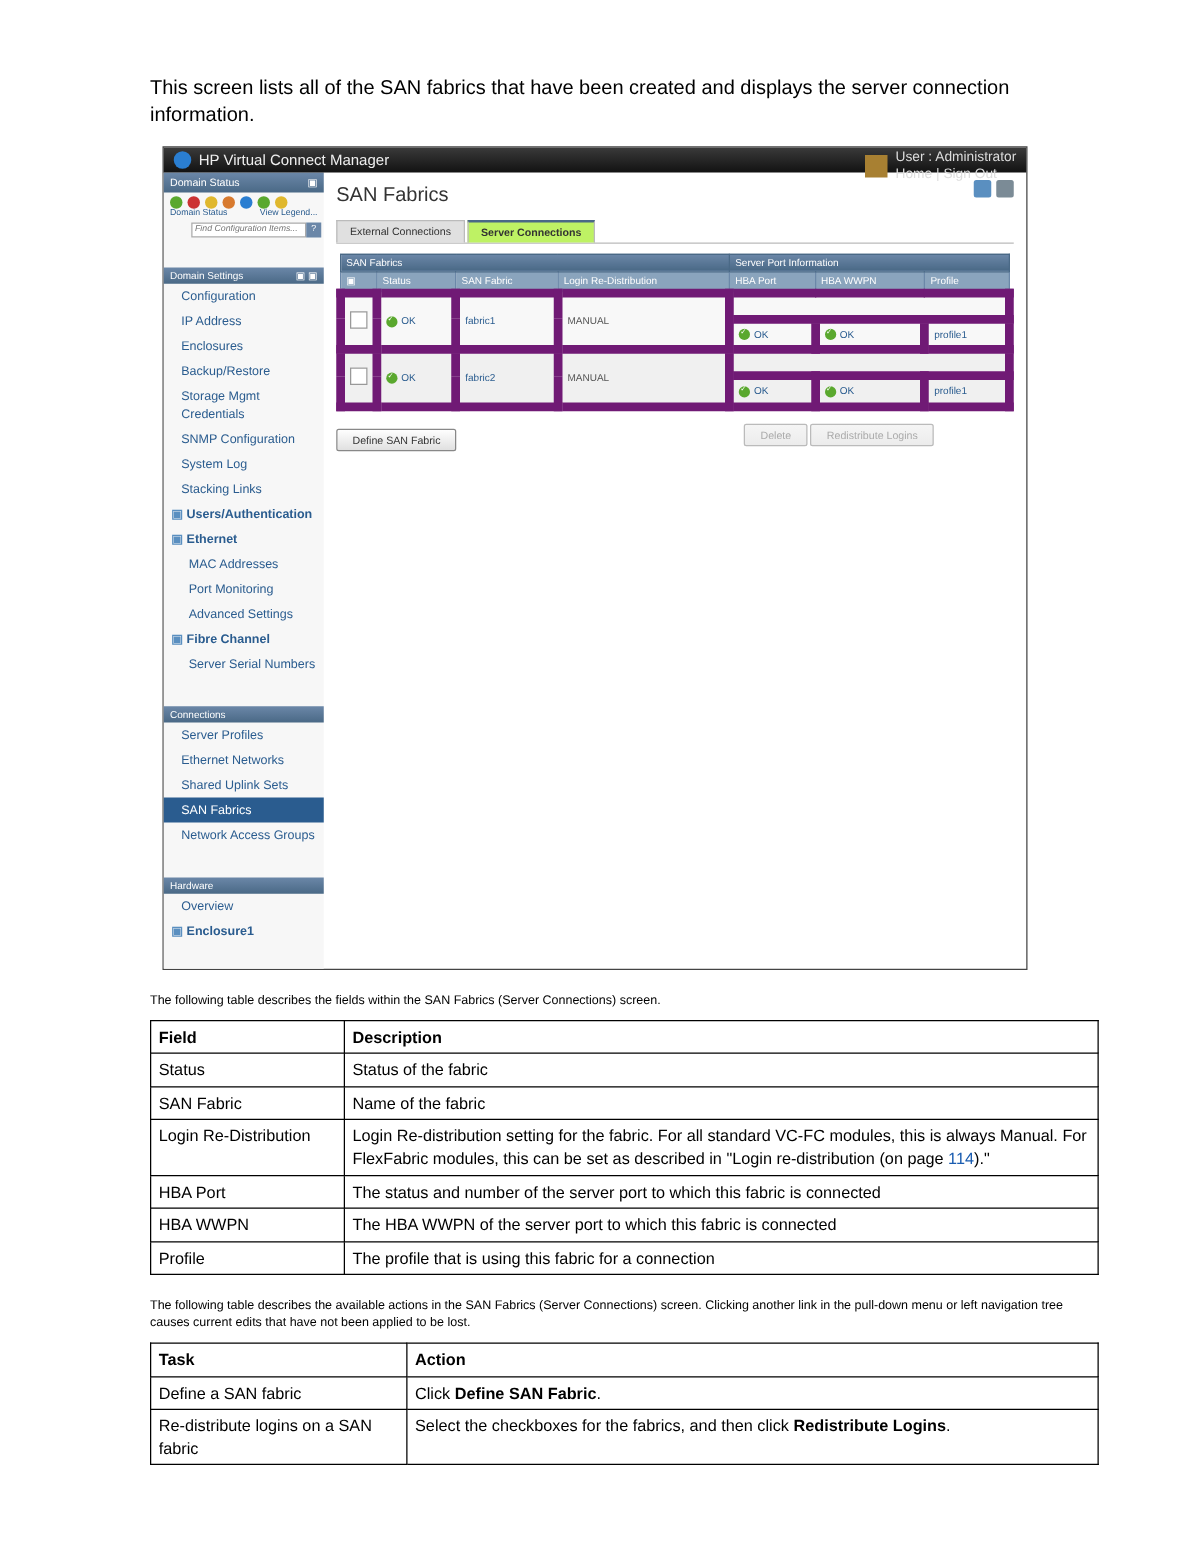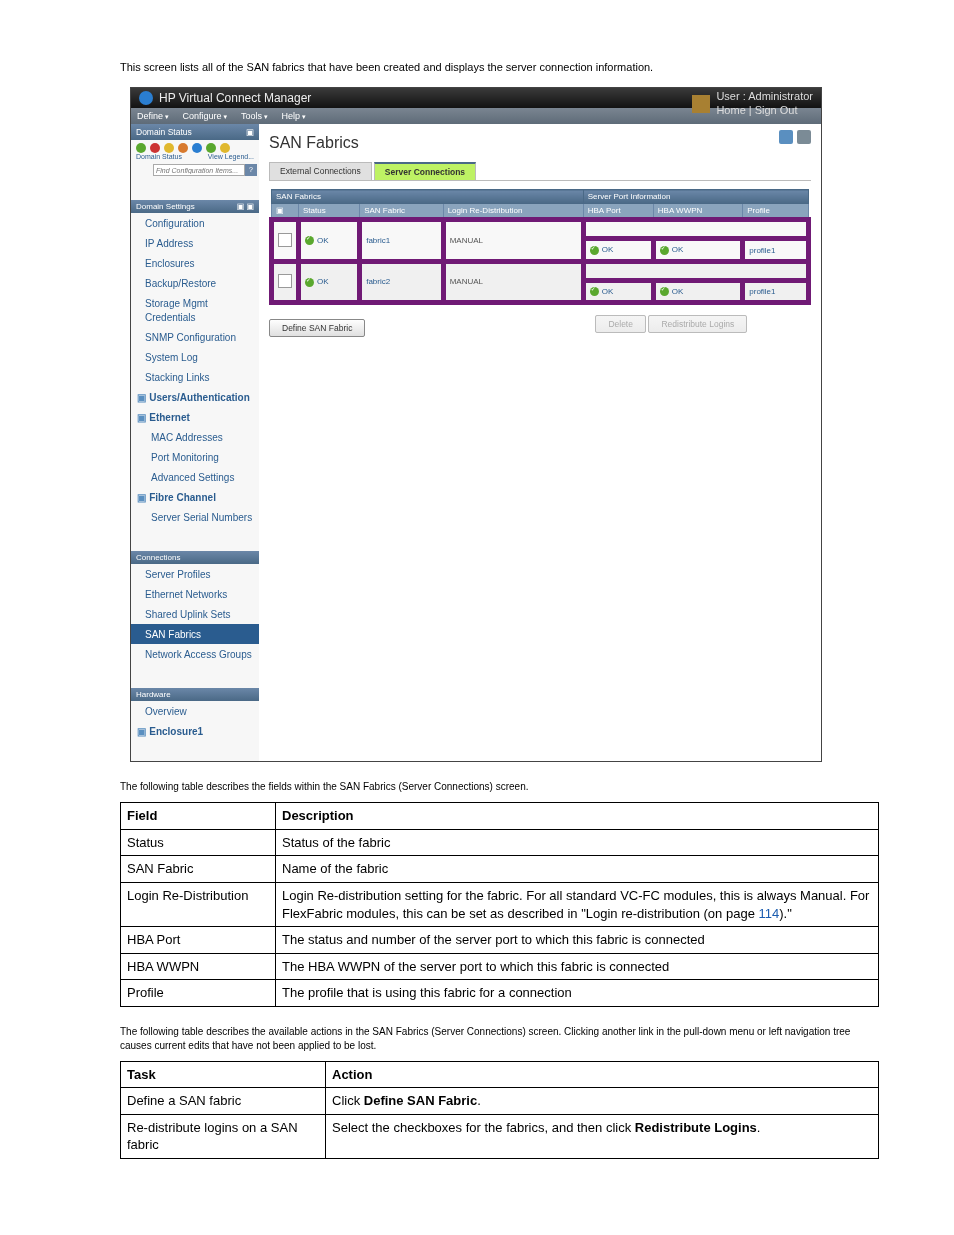--- a/index.html
+++ b/index.html
@@ -8,21 +8,21 @@
     margin: 0;
     padding: 0;
     background: #fff;
     color: #000;
     width: 954px;
   }
   .page {
     padding: 60px 75px 40px 120px;
   }
   .intro-text {
-    font-size: 11px;
+    font-size: 16px;
     margin-bottom: 12px;
     line-height: 1.4;
   }
   
   .app {
     width: 690px;
     margin-left: 10px;
     border: 1px solid #444;
     background: #fff;
     font-size: 9px;
@@ -188,21 +188,21 @@
   .thead th {
     background:#8aa4bd;
     color:#fff;
     padding:2px 4px;
     border:1px solid #6b87a8;
     font-weight:normal;
     text-align:left;
   }
   .trow td {
     padding:4px 4px;
-    border:5px solid #701a75;
+    border:7px solid #701a75;
     color:#2a5c8f;
     background:#f8f8f8;
   }
   .trow.alt td { background:#f0f0f0; }
   .ok-dot {
     width:9px;height:9px;border-radius:50%;background:#5aa82e;display:inline-block;
     margin-right:3px;vertical-align:middle;
   }
   .ok-dot::after { content:"✓"; color:#fff; font-size:6px; position:relative; top:-3px; left:1px;}
   .checkbox-cell {
@@ -266,26 +266,20 @@
     <div class="app-header">
       <span class="app-logo"></span>
       <span class="app-title">HP Virtual Connect Manager</span>
       <div class="app-header-right">
         <span class="header-icon"></span>
         <span>
           <span>User : Administrator</span><br>
           <span>Home  |  Sign Out</span>
         </span>
       </div>
-    </div>
-    <div class="menubar">
-      <span>Define</span>
-      <span>Configure</span>
-      <span>Tools</span>
-      <span>Help</span>
     </div>
 
     <div class="app-body">
 
       <div class="sidebar">
         <div class="domain-status">
           <span>Domain Status</span>
           <span>▣</span>
         </div>
         <div class="status-icons">

